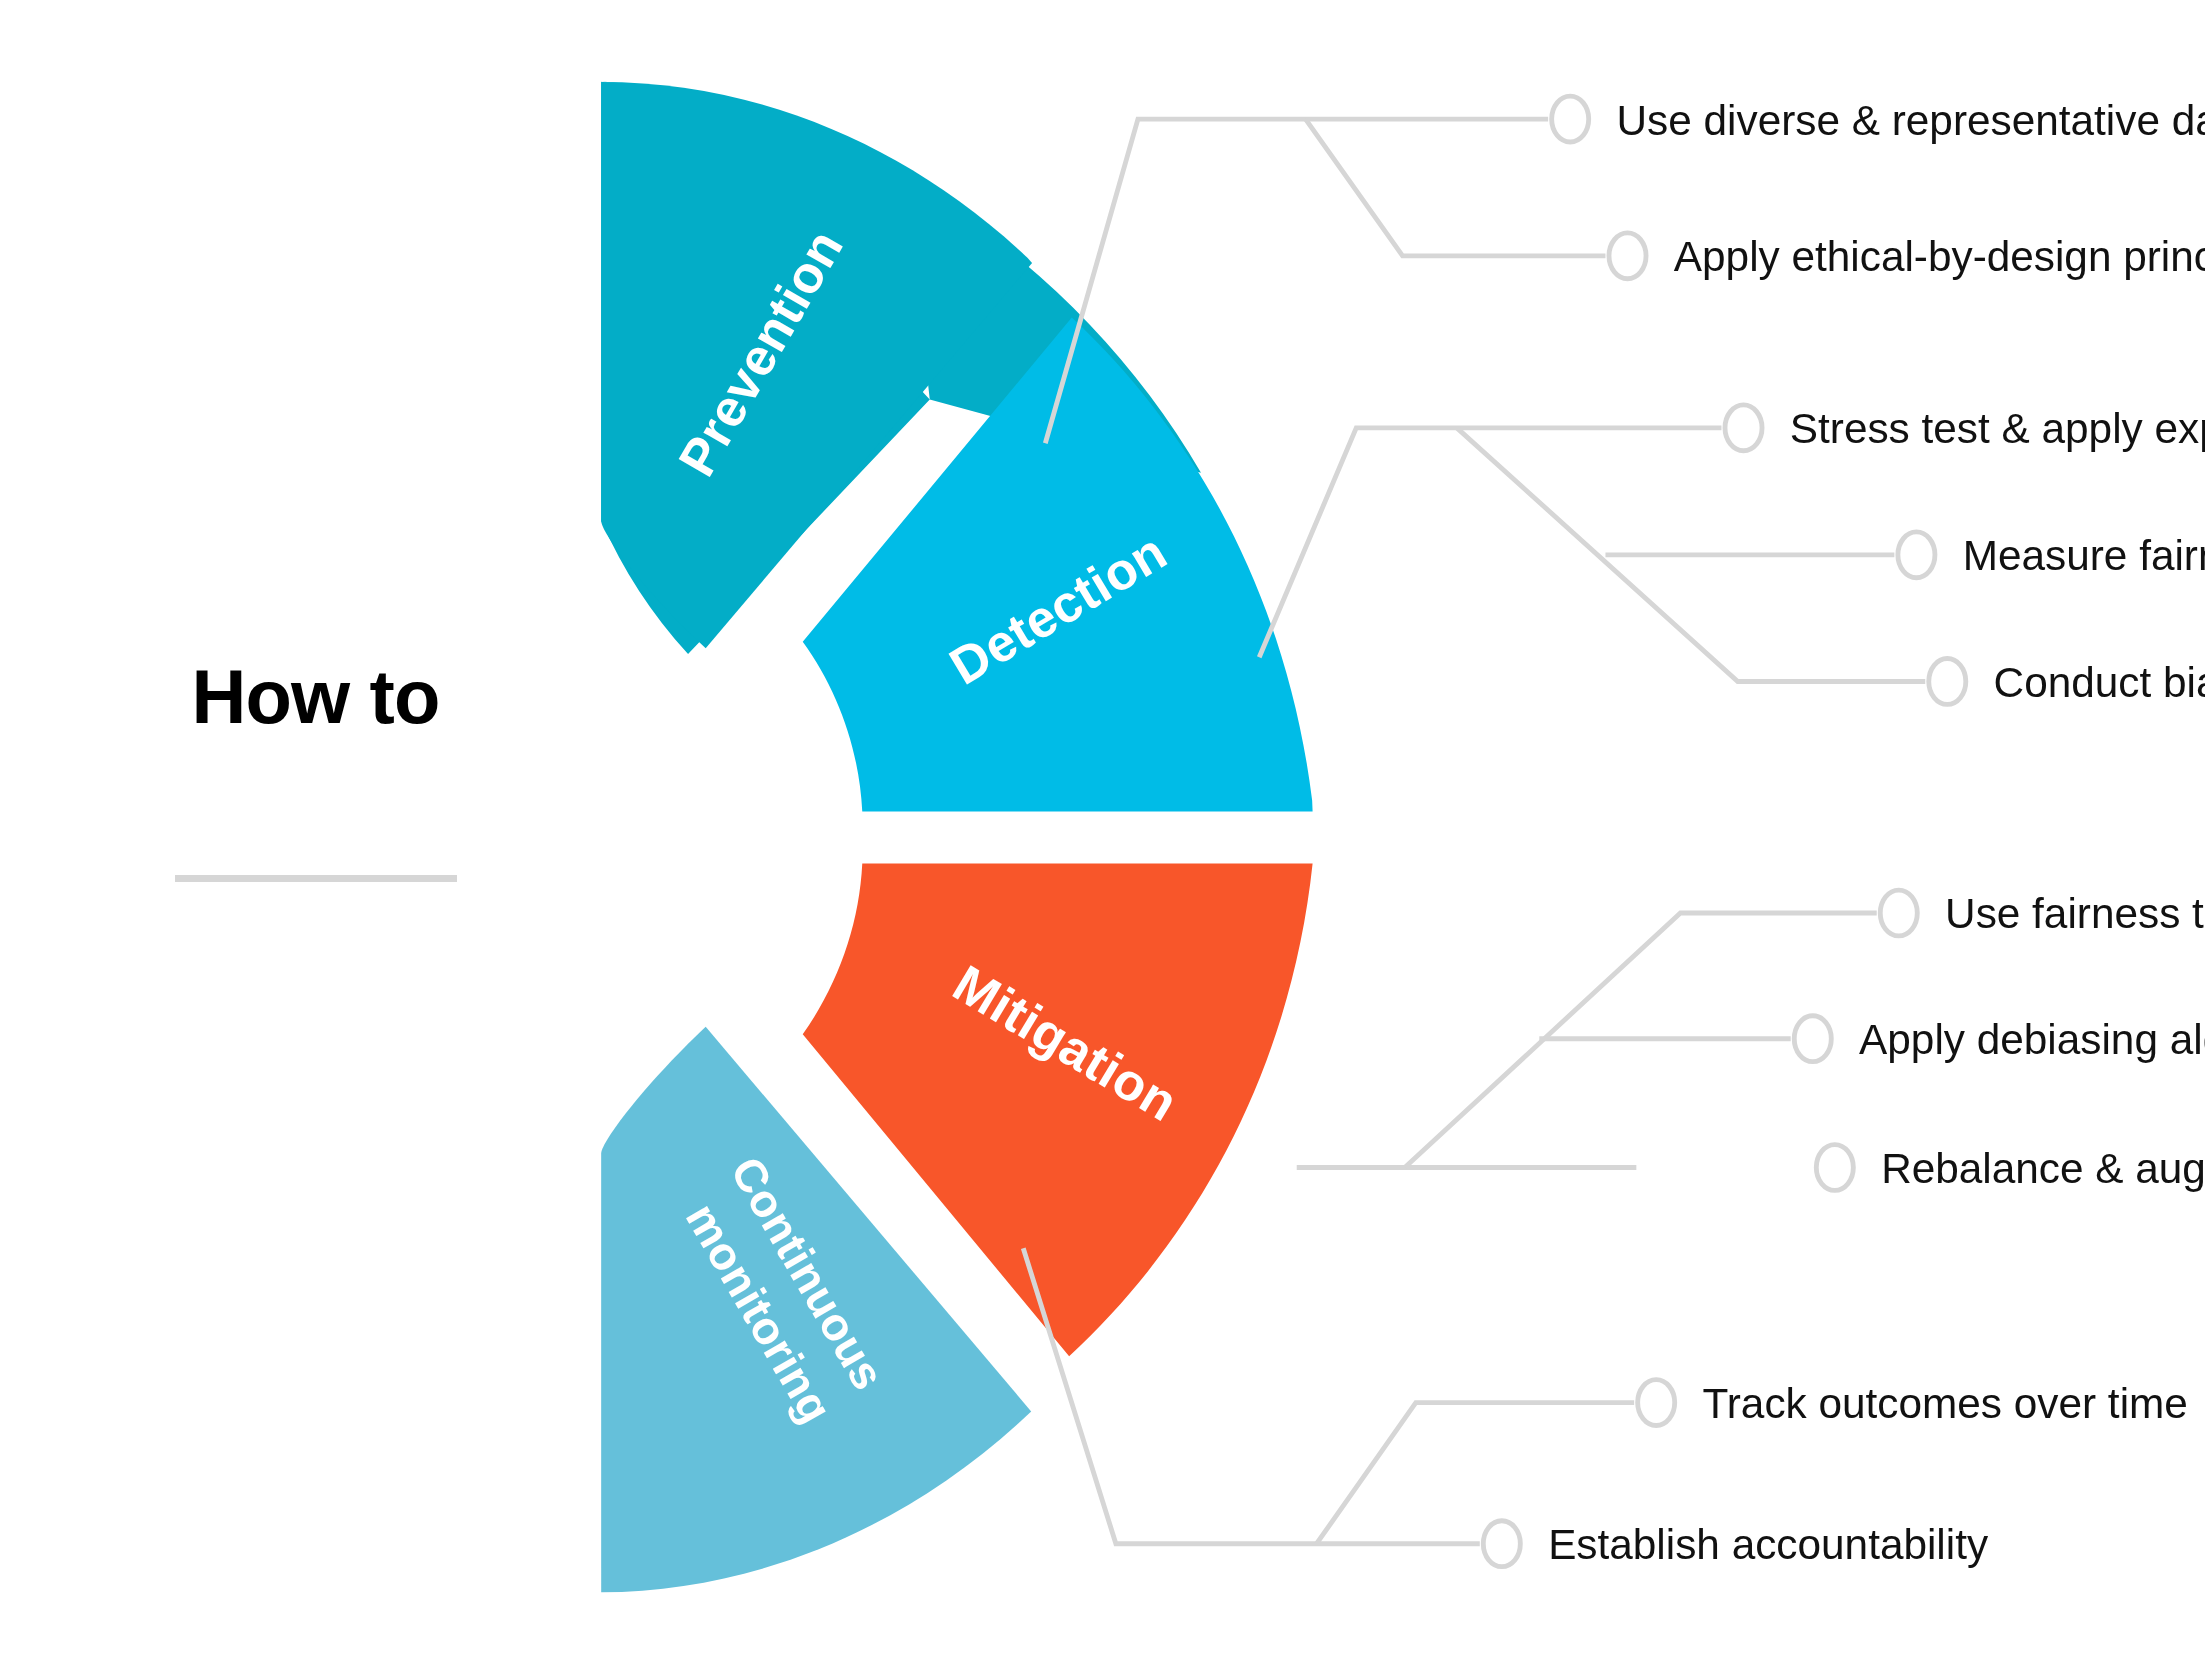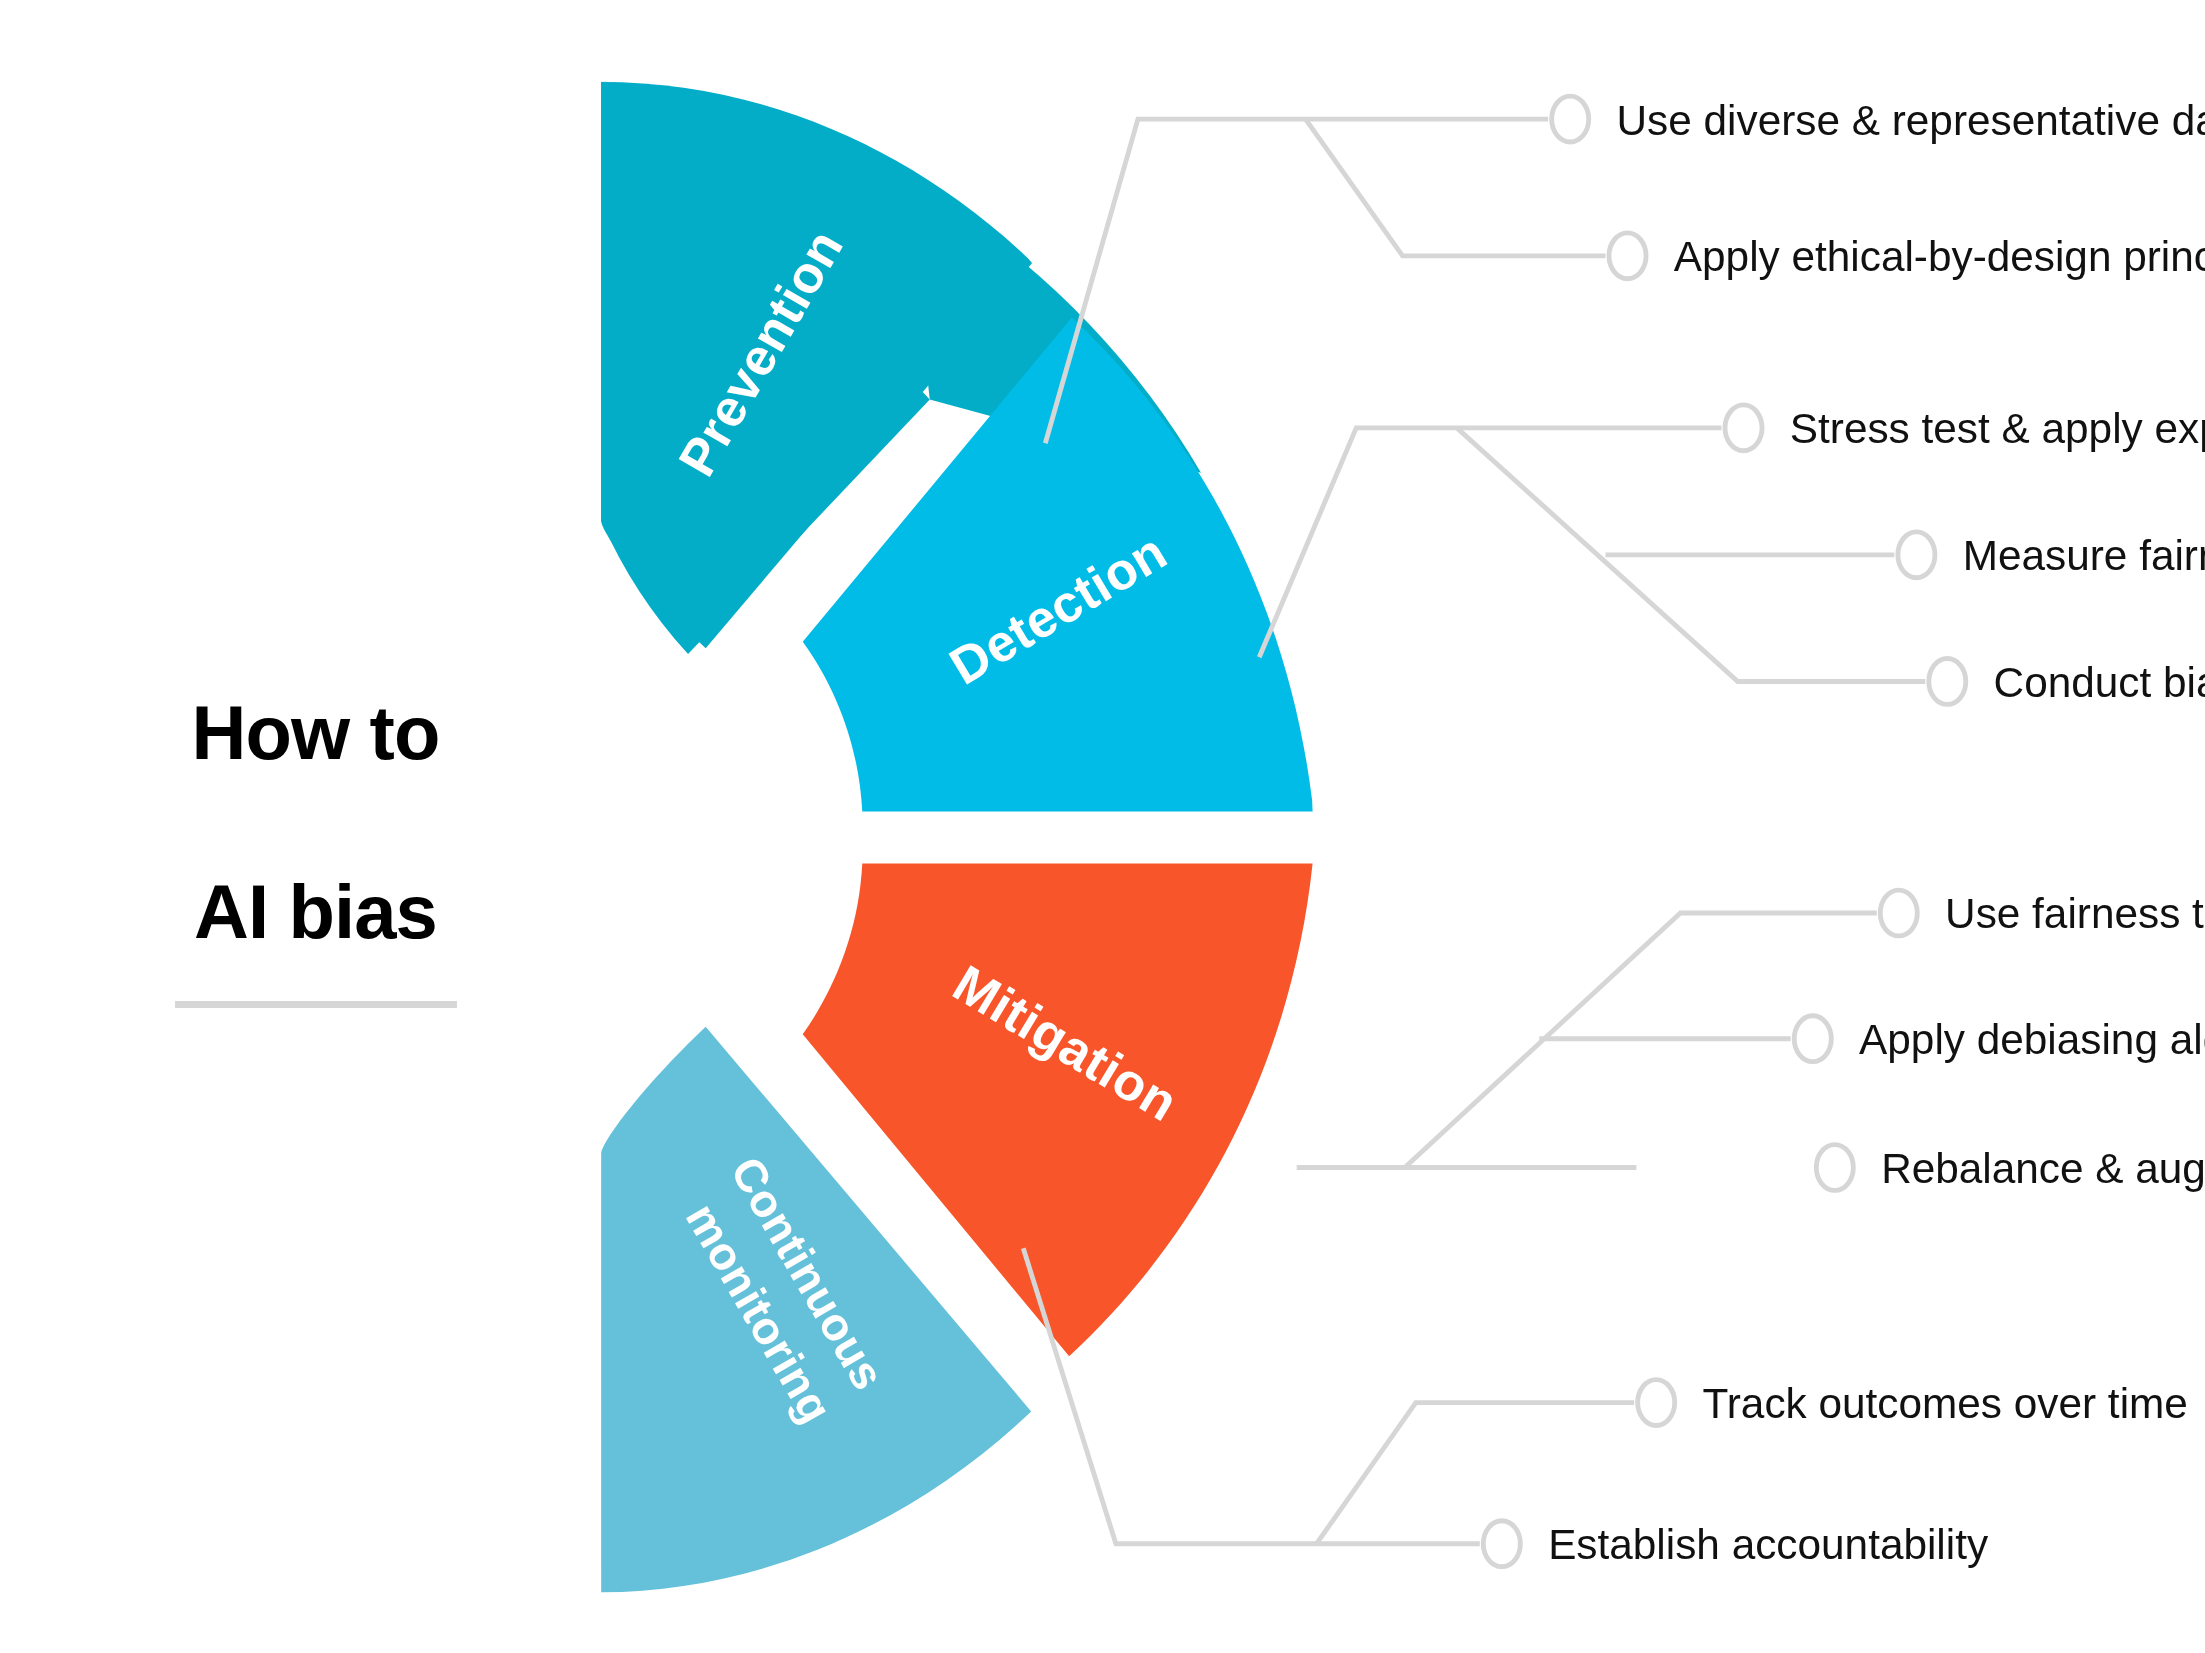--- a/index.html
+++ b/index.html
@@ -36,21 +36,21 @@
   }
   .node-circle{
     fill:#ffffff;
     stroke:#d6d6d6;
     stroke-width:11;
   }
 
   .title-block{
     position:absolute;
     left:26.5px;
-    top:688px;
+    top:652px;
     width:578px;
     text-align:center;
   }
   .title-text{
     margin:0;
     font-family:"Liberation Sans","DejaVu Sans",sans-serif;
     font-weight:bold;
     font-size:76px;
     line-height:1.18;
     color:#000000;
@@ -190,19 +190,18 @@
       <ellipse class="node-circle" cx="3405" cy="3500" rx="42" ry="52"></ellipse>
       <text class="leaf-text" x="3510" y="3535">Establish accountability</text>
     </g>
 
   </svg>
 
   <div class="title-block">
     <p class="title-text">
       <span>How to</span><br>
       <br>
-      <span>AI bias</span>
     </p>
     <div class="title-rule"></div>
   </div>
 
 </div>
 
 
 </body></html>

